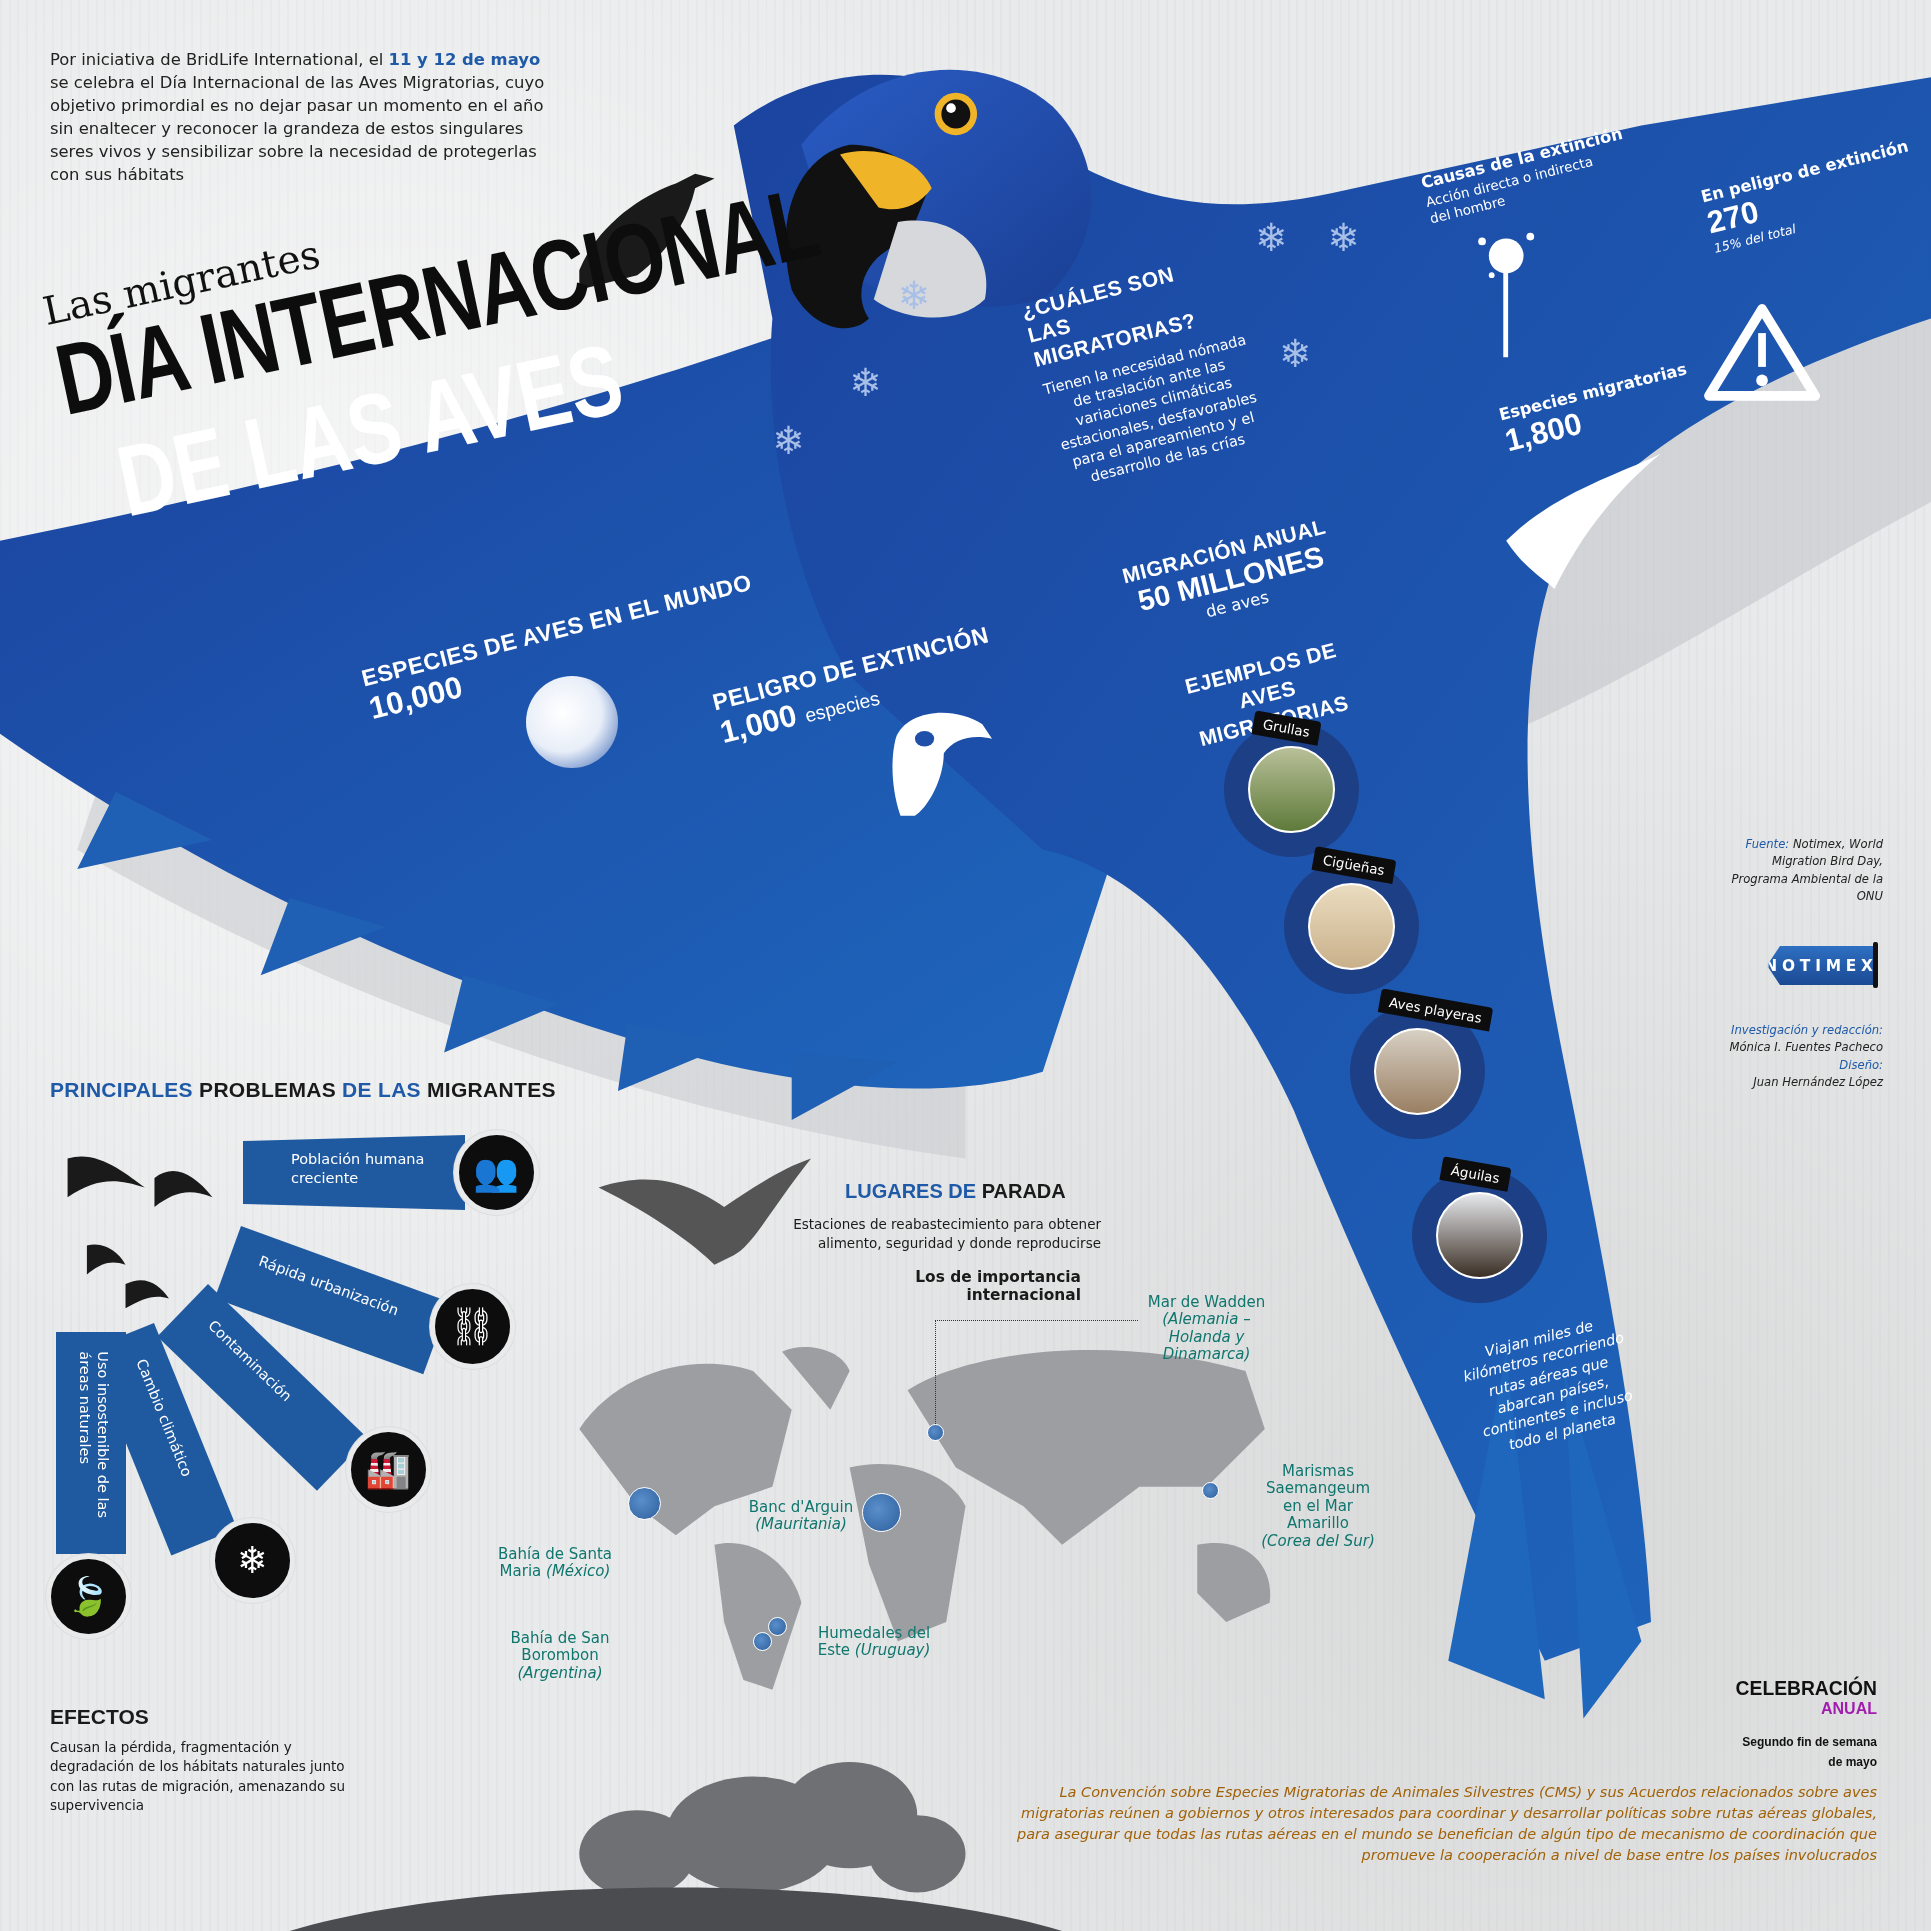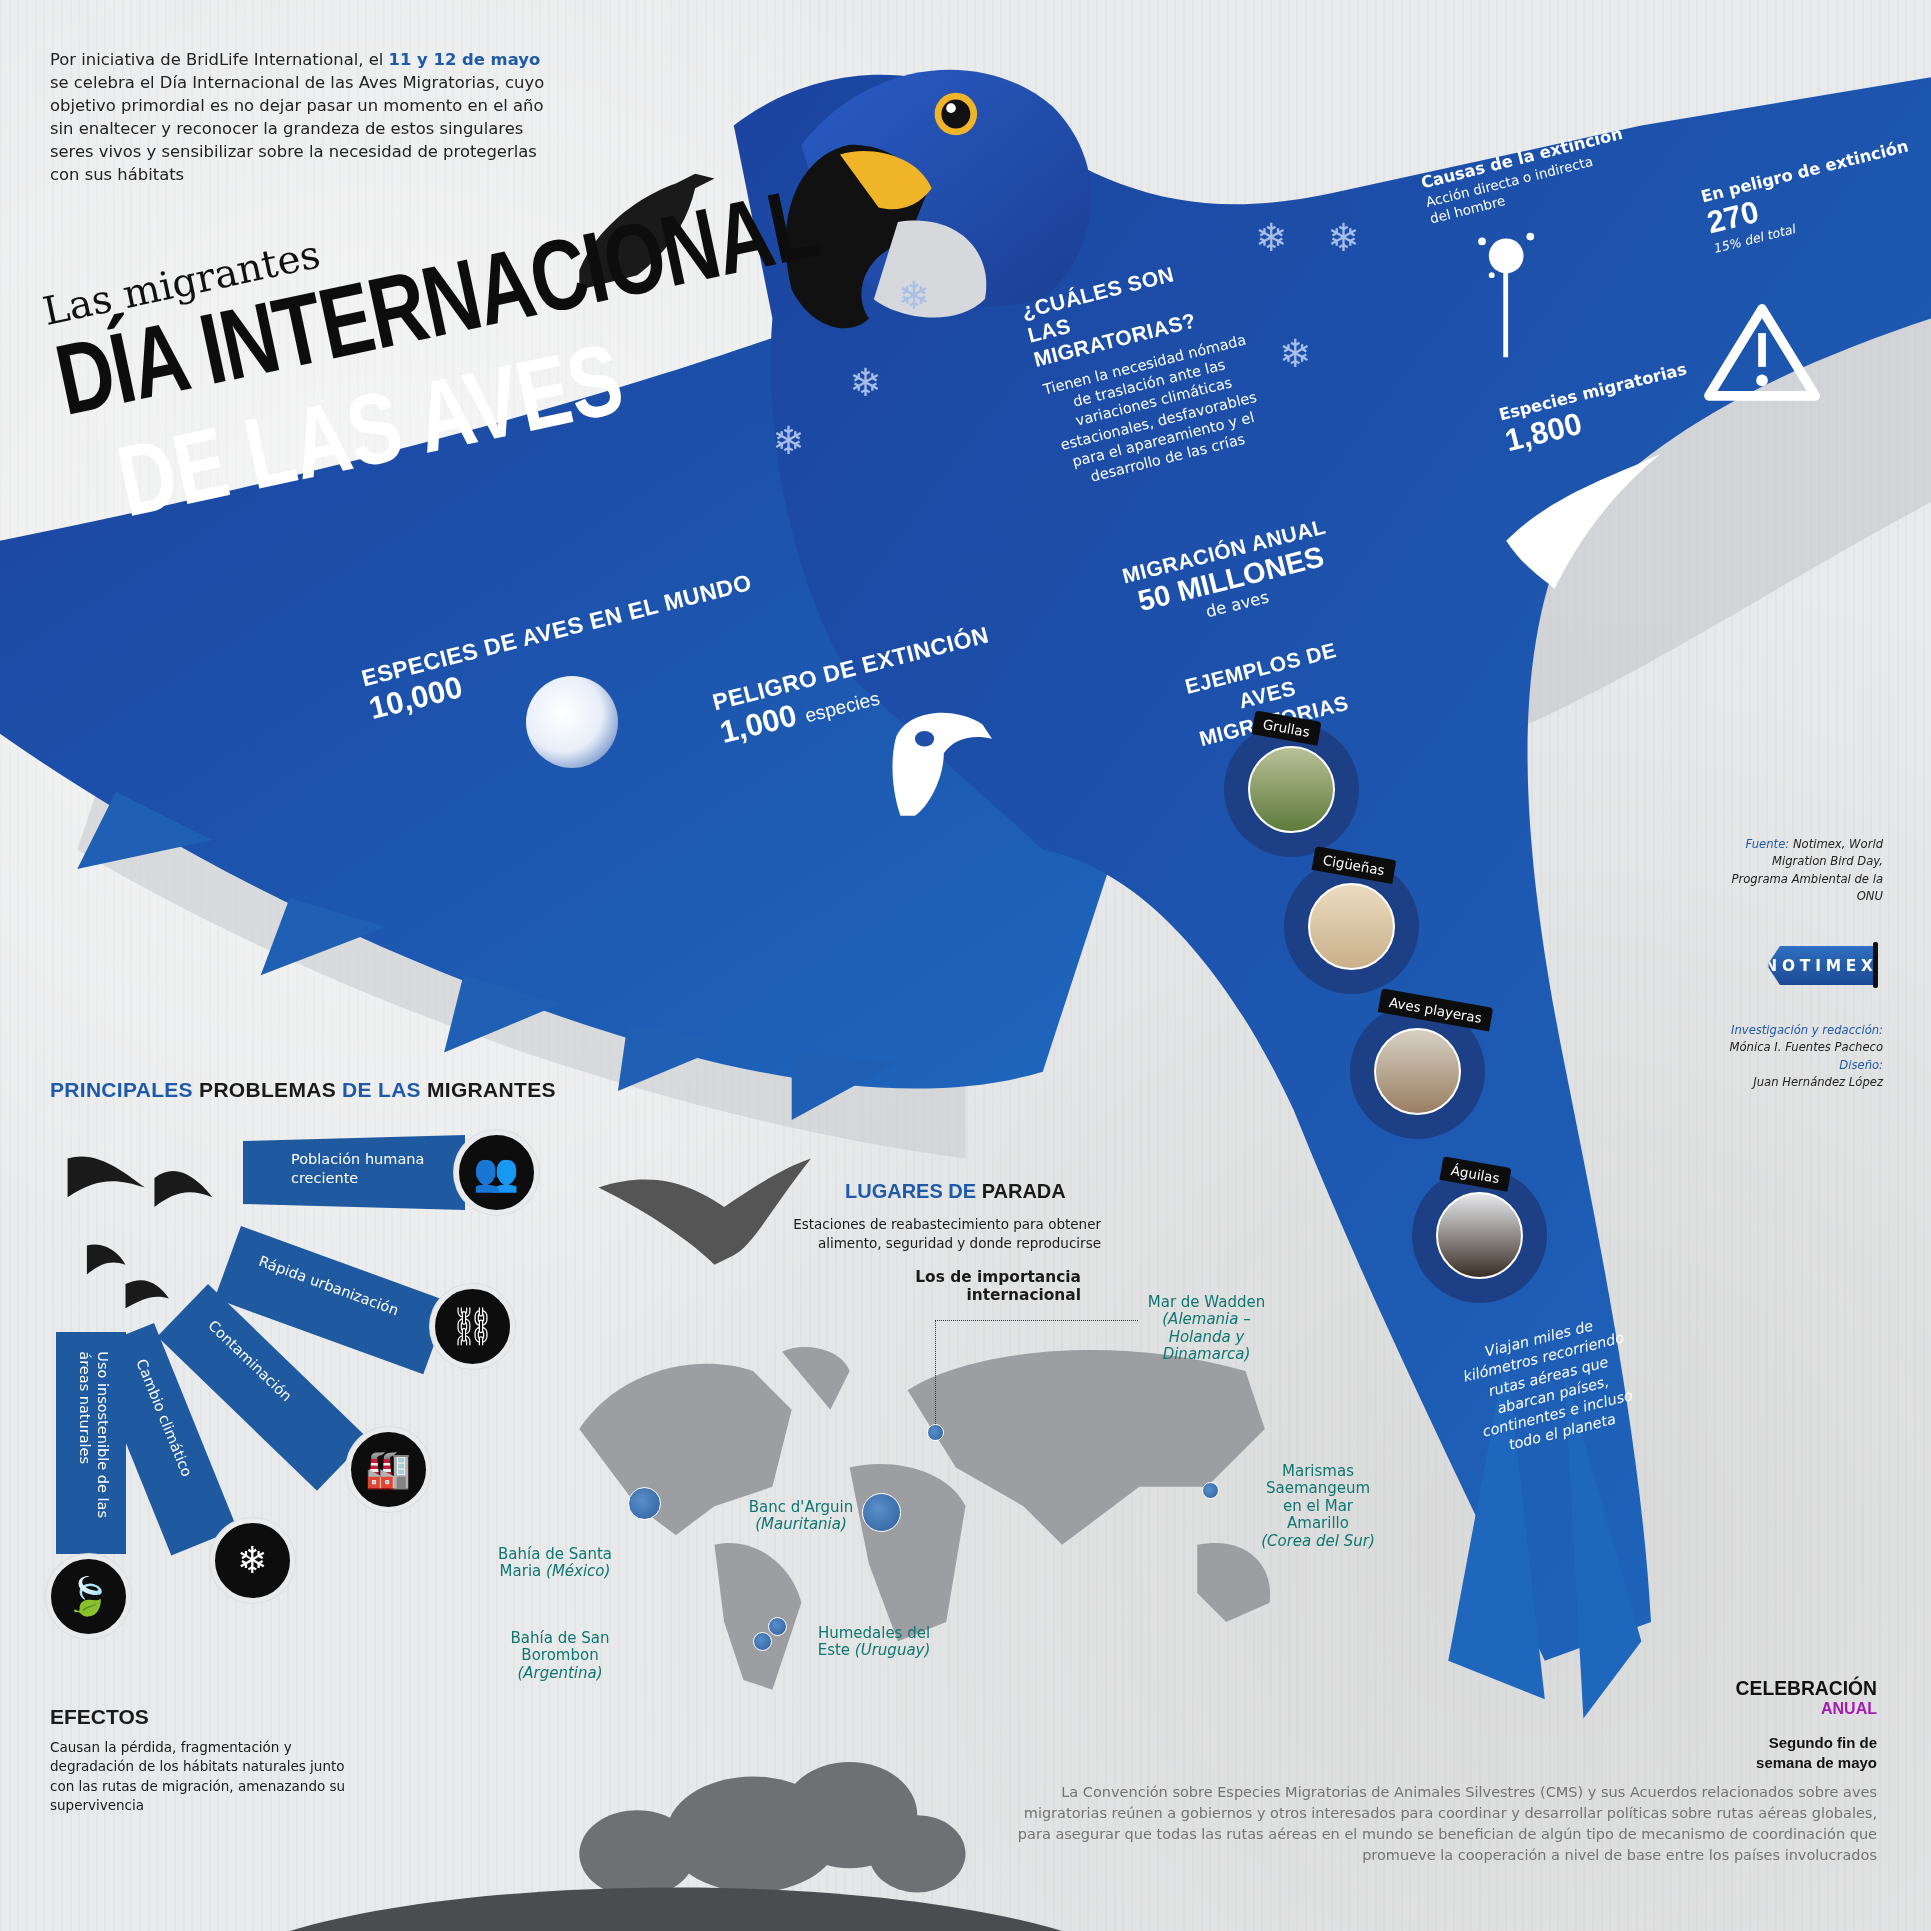--- a/index.html
+++ b/index.html
@@ -60,22 +60,22 @@
   .lugares-sub { left: 801px; top: 1268px; width: 280px; text-align: right; font-size: 15.4px; font-weight: bold; }
 
   .map-label { position: absolute; font-size: 15px; line-height: 17.4px; text-align: center; color: #0f766e; }
   .map-label i { font-style: italic; }
   .map-dot { position: absolute; border-radius: 50%; background: radial-gradient(circle at 40% 40%, #5a8fcc, #2d5f9c); border: 1.9px solid #fff; }
   .leader { position: absolute; border-color: #333; border-style: dotted; border-width: 0; }
 
   .celebr { right: 54px; top: 1643px; text-align: right; font-family: "Liberation Sans", sans-serif; font-weight: bold; margin-top: 35px; }
   .celebr .l1 { font-size: 19.3px; color: #111; }
   .celebr .l2 { font-size: 16px; color: #a21caf; }
-  .celebr .l3 { font-size: 15px; margin-top: 15.4px; line-height: 19.3px; color: #111; }
-  .cms { right: 54px; top: 1782px; width: 869px; text-align: right; font-size: 14.5px; line-height: 21px; color: #737373; }
+  .celebr .l3 { font-size: 12px; margin-top: 15.4px; line-height: 19.3px; color: #111; }
+  .cms { right: 54px; top: 1782px; width: 869px; text-align: right; font-size: 14.5px; line-height: 21px; color: #a16207; font-style: italic; }
 </style>
 </head>
 <body>
 
 <svg id="bird-svg" viewBox="0 0 2000 2000" xmlns="http://www.w3.org/2000/svg">
   <defs>
     <linearGradient id="wingG" x1="0" y1="0" x2="1" y2="1">
       <stop offset="0" stop-color="#1b44a0"></stop>
       <stop offset="1" stop-color="#1f67bd"></stop>
     </linearGradient>

